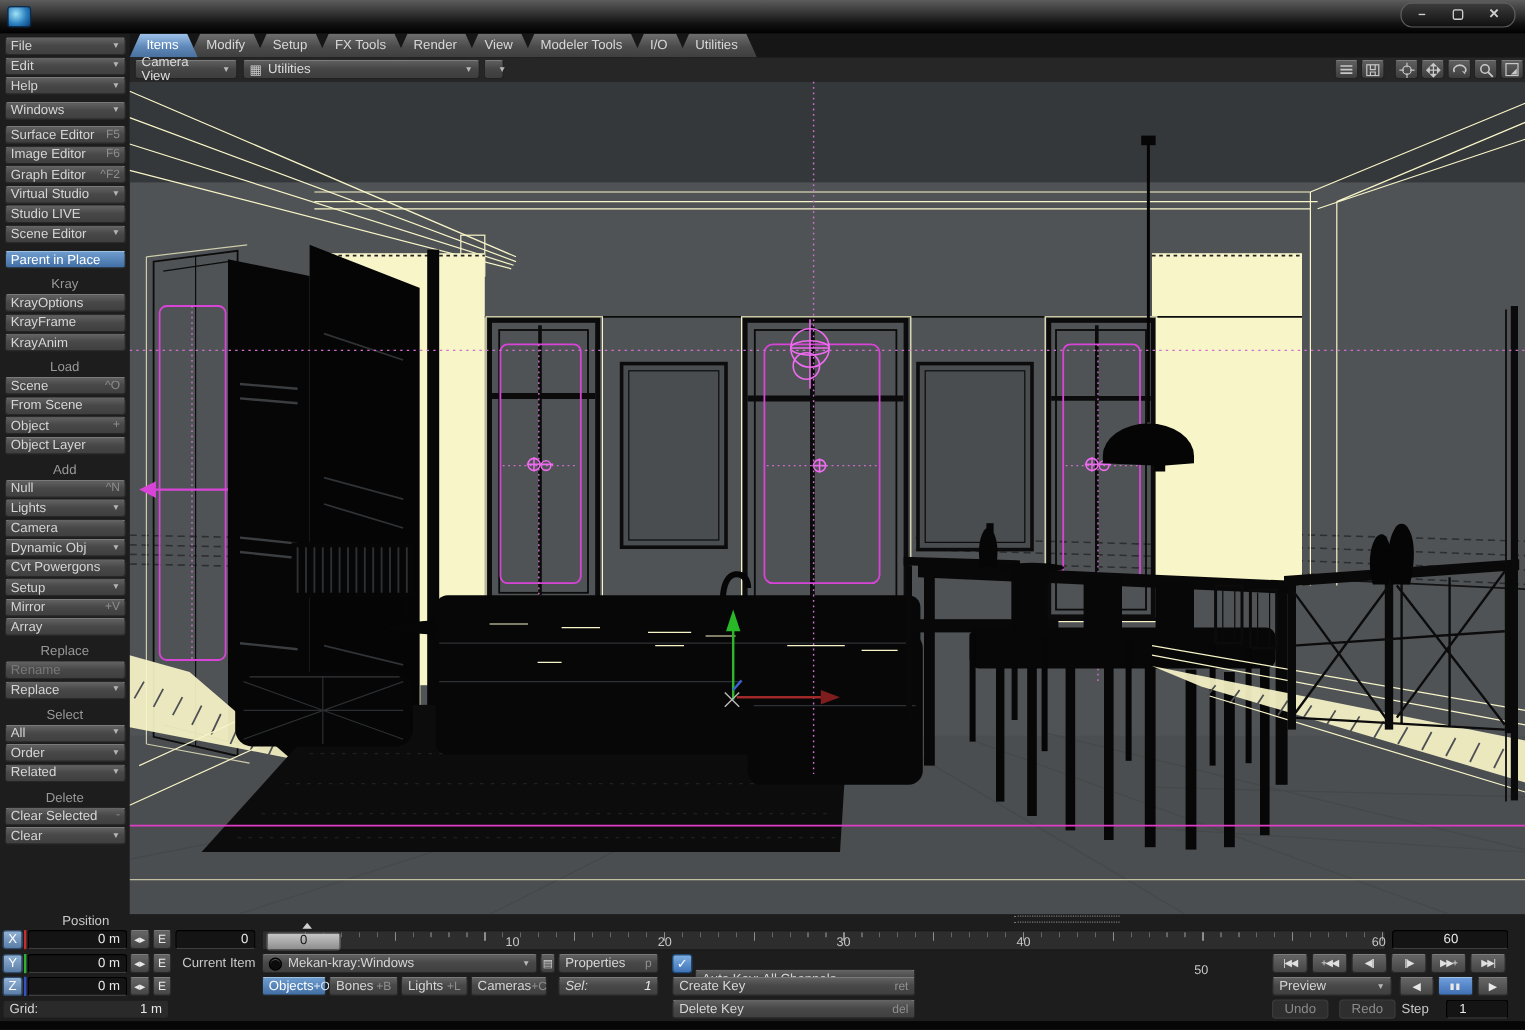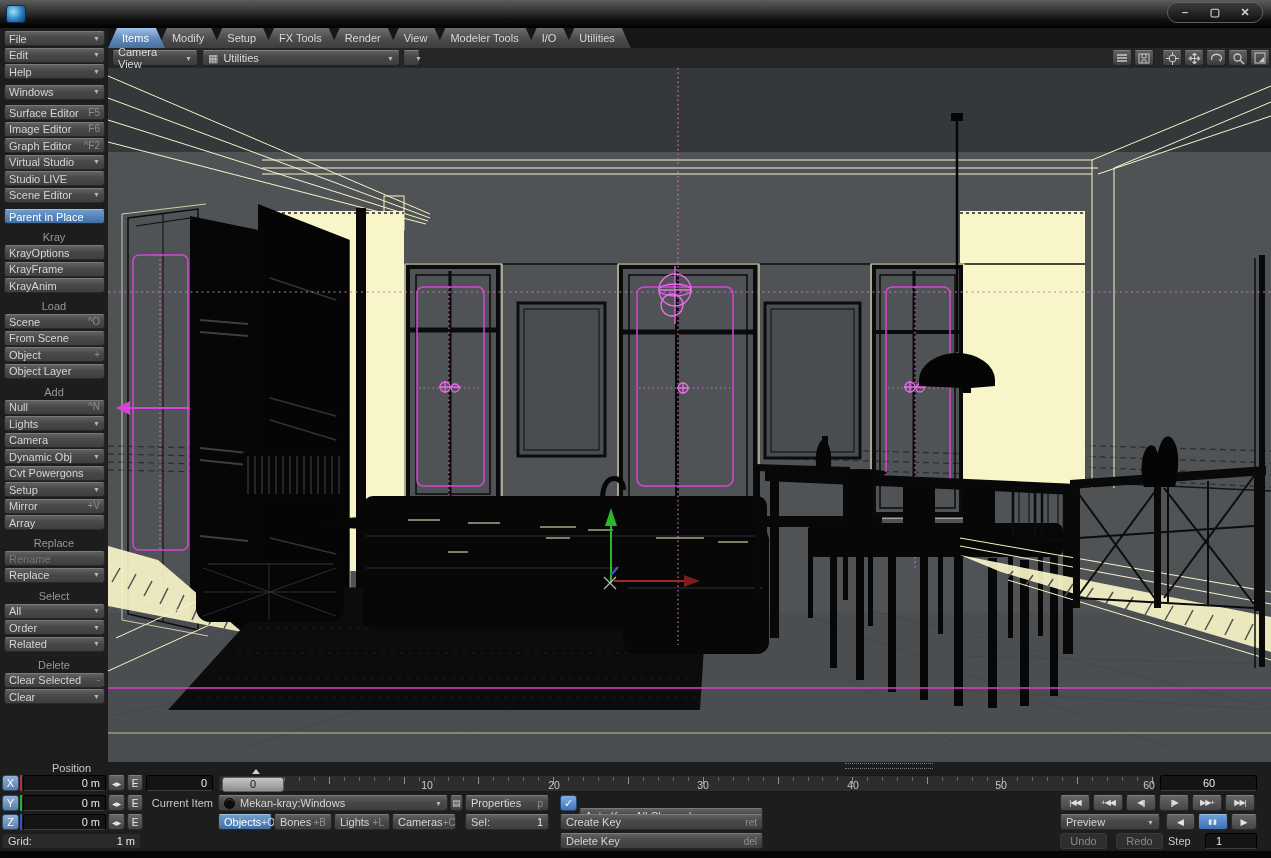--- a/index.html
+++ b/index.html
@@ -546,21 +546,21 @@
       <span>Grid:</span>
       <span style="margin-left:auto;color:#e8e8e8;">1 m</span>
     </div>
 
     <div class="timeline">
       <div id="tlabels">
           <span class="tl-label" style="left: 172px; margin-left: 36px;">10</span>
           <span class="tl-label" style="left: 335px;">20</span>
           <span class="tl-label" style="left: 484px;">30</span>
           <span class="tl-label" style="left: 634px;">40</span>
-          <span class="tl-label" style="left: 782px;">50</span>
+          <span class="tl-label" style="left: 782px; margin-top: 24px;">50</span>
           <span class="tl-label" style="left: 930px;">60</span>
         </div>
       <div class="tl-handle">0</div>
     </div>
     <div class="pointer"></div>
     <div class="grip"></div>
     <div class="b-abs field" style="left:1160px;top:13px;width:97px;text-align:left;padding-left:42px;">60</div>
 
     <div class="b-abs bar" style="left:218px;top:33px;width:230px;">
       <span class="itemdot"></span>
@@ -589,21 +589,21 @@
         </div>
         <div class="b-abs bar" style="left: 334px; top: 52px; width: 56px;">
           <span>Lights</span>
           <span class="sc">+L</span>
         </div>
         <div class="b-abs bar" style="left: 392px; top: 52px; width: 64px;">
           <span>Cameras</span>
           <span class="sc">+C</span>
         </div>
       </div>
-    <div class="b-abs bar" style="left:465px;top:52px;width:84px;">
+    <div class="b-abs bar" style="left:465px;top:52px;width:84px;font-style:italic;">
       <span>Sel:</span>
       <span style="margin-left:auto;color:#e8e8e8;">1</span>
     </div>
     <div class="b-abs bar" style="left:560px;top:52px;width:203px;">
       <span>Create Key</span>
       <span class="sc">ret</span>
     </div>
     <div class="b-abs bar" style="left:560px;top:71px;width:203px;">
       <span>Delete Key</span>
       <span class="sc">del</span>

